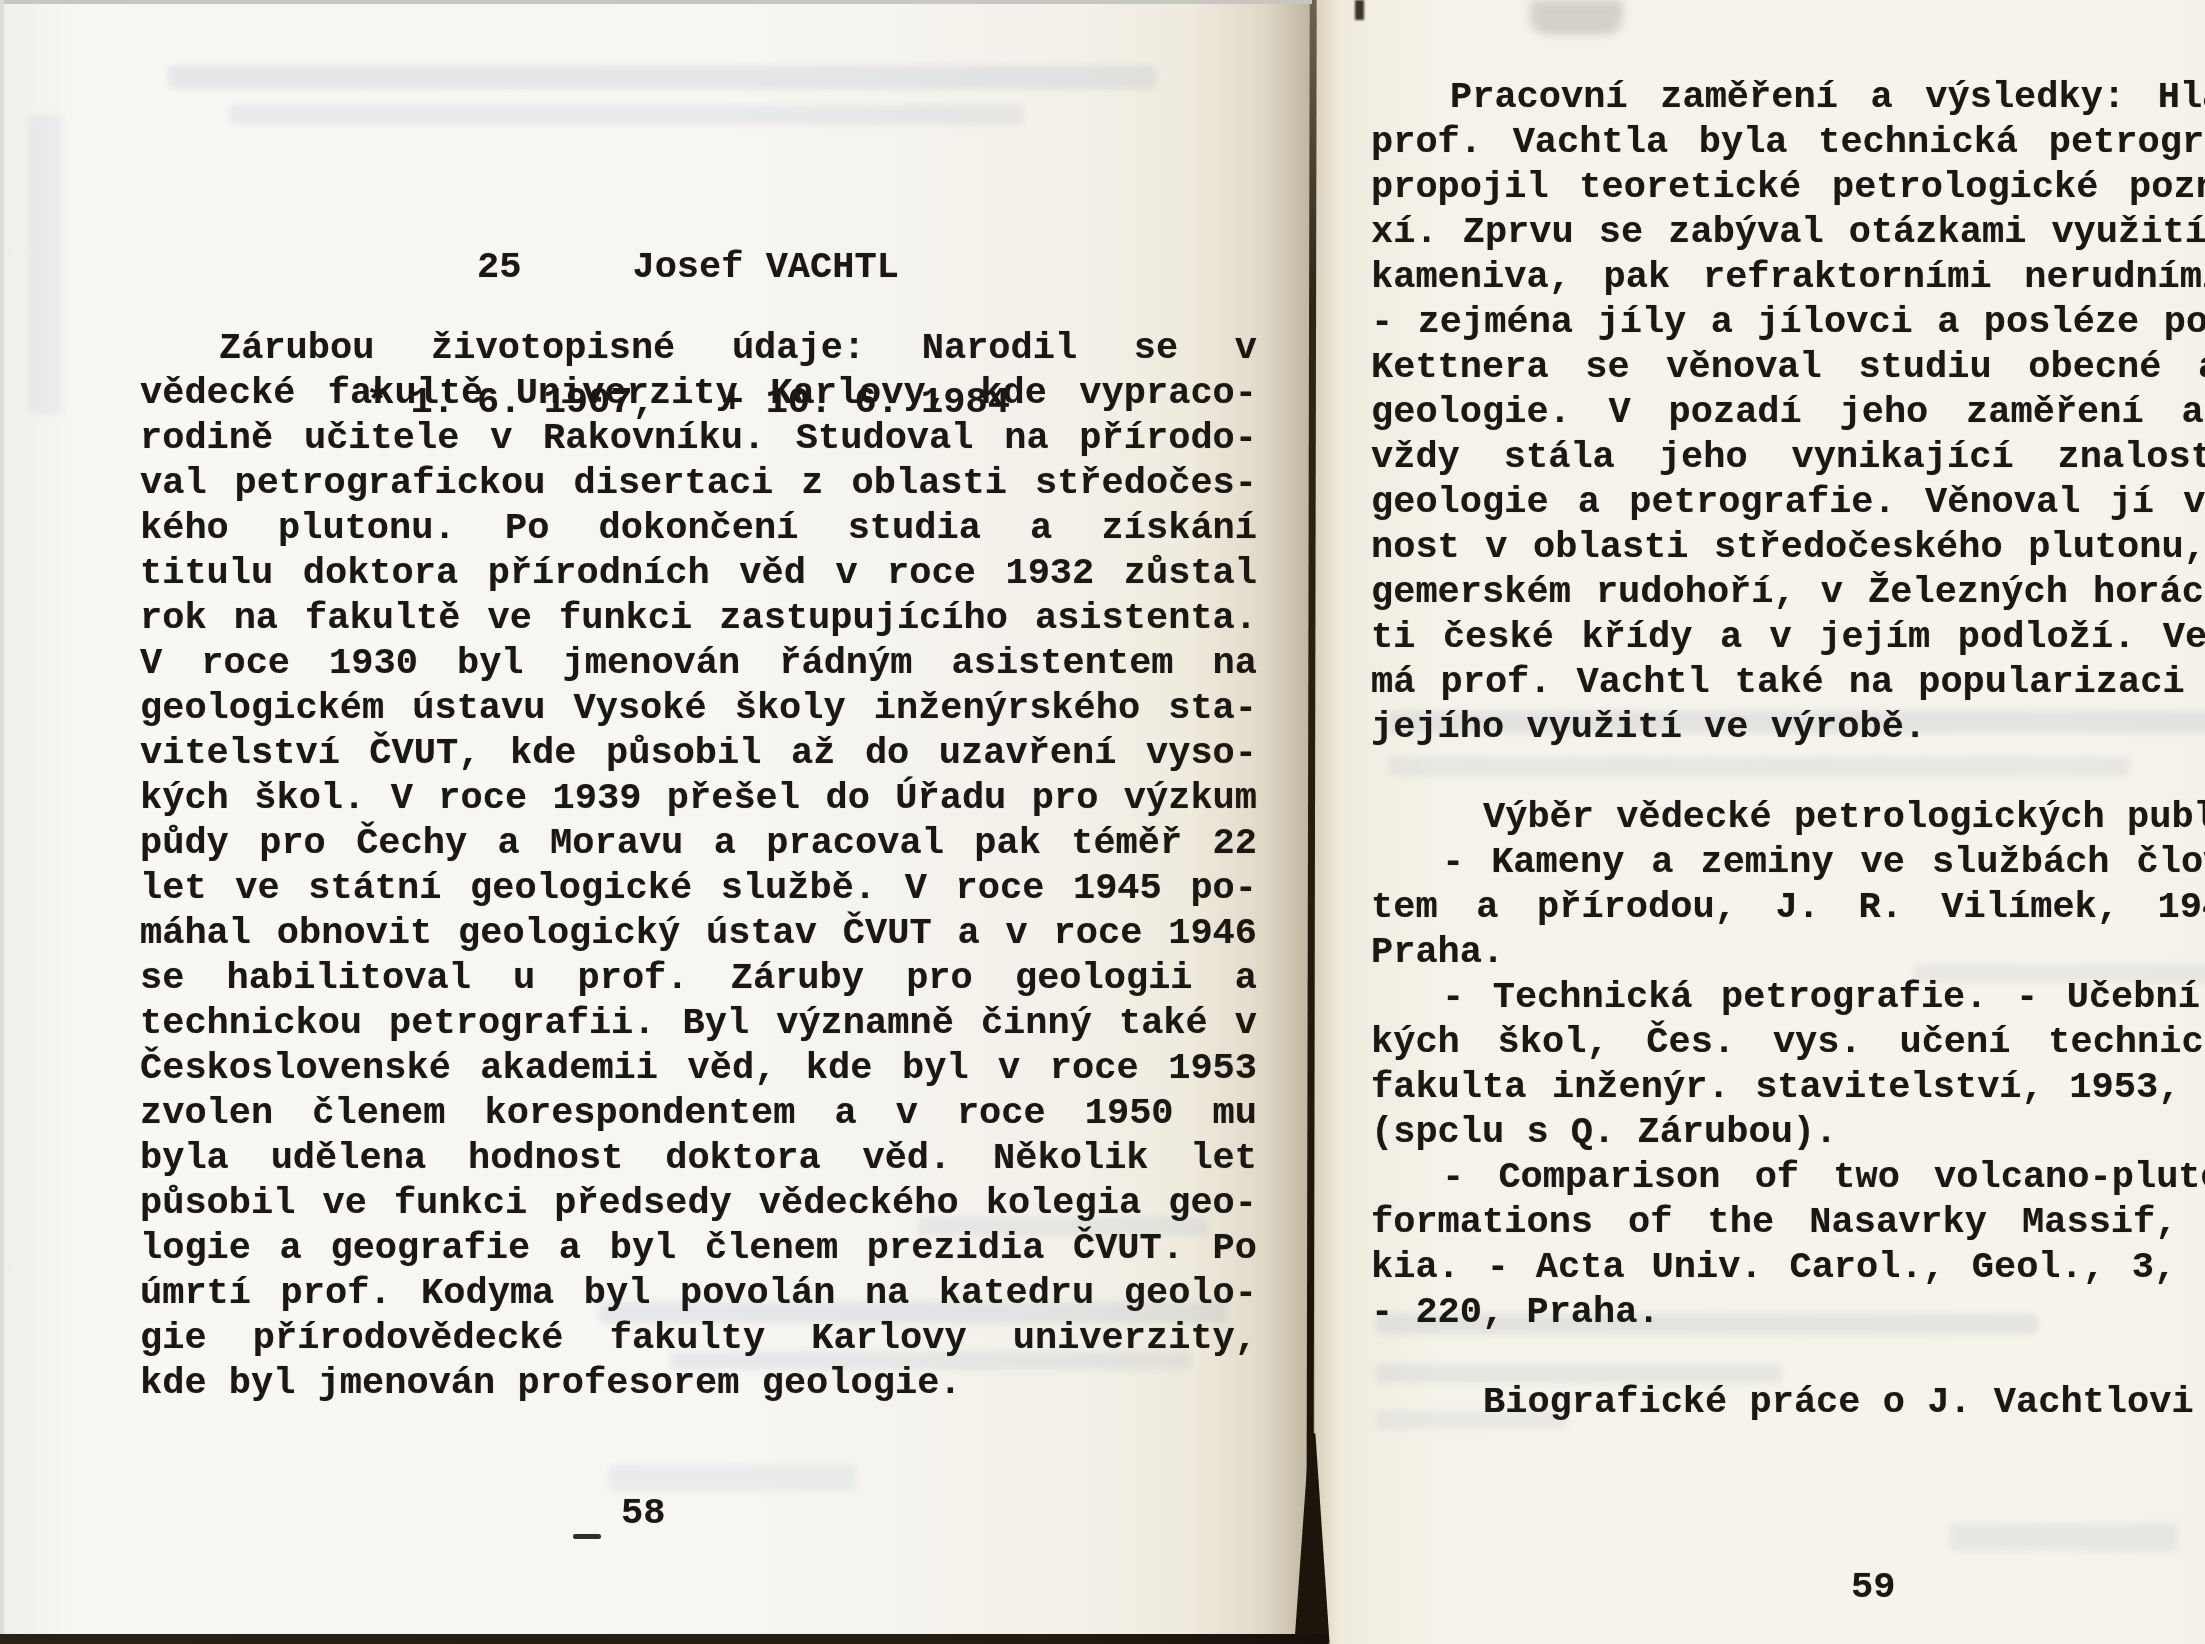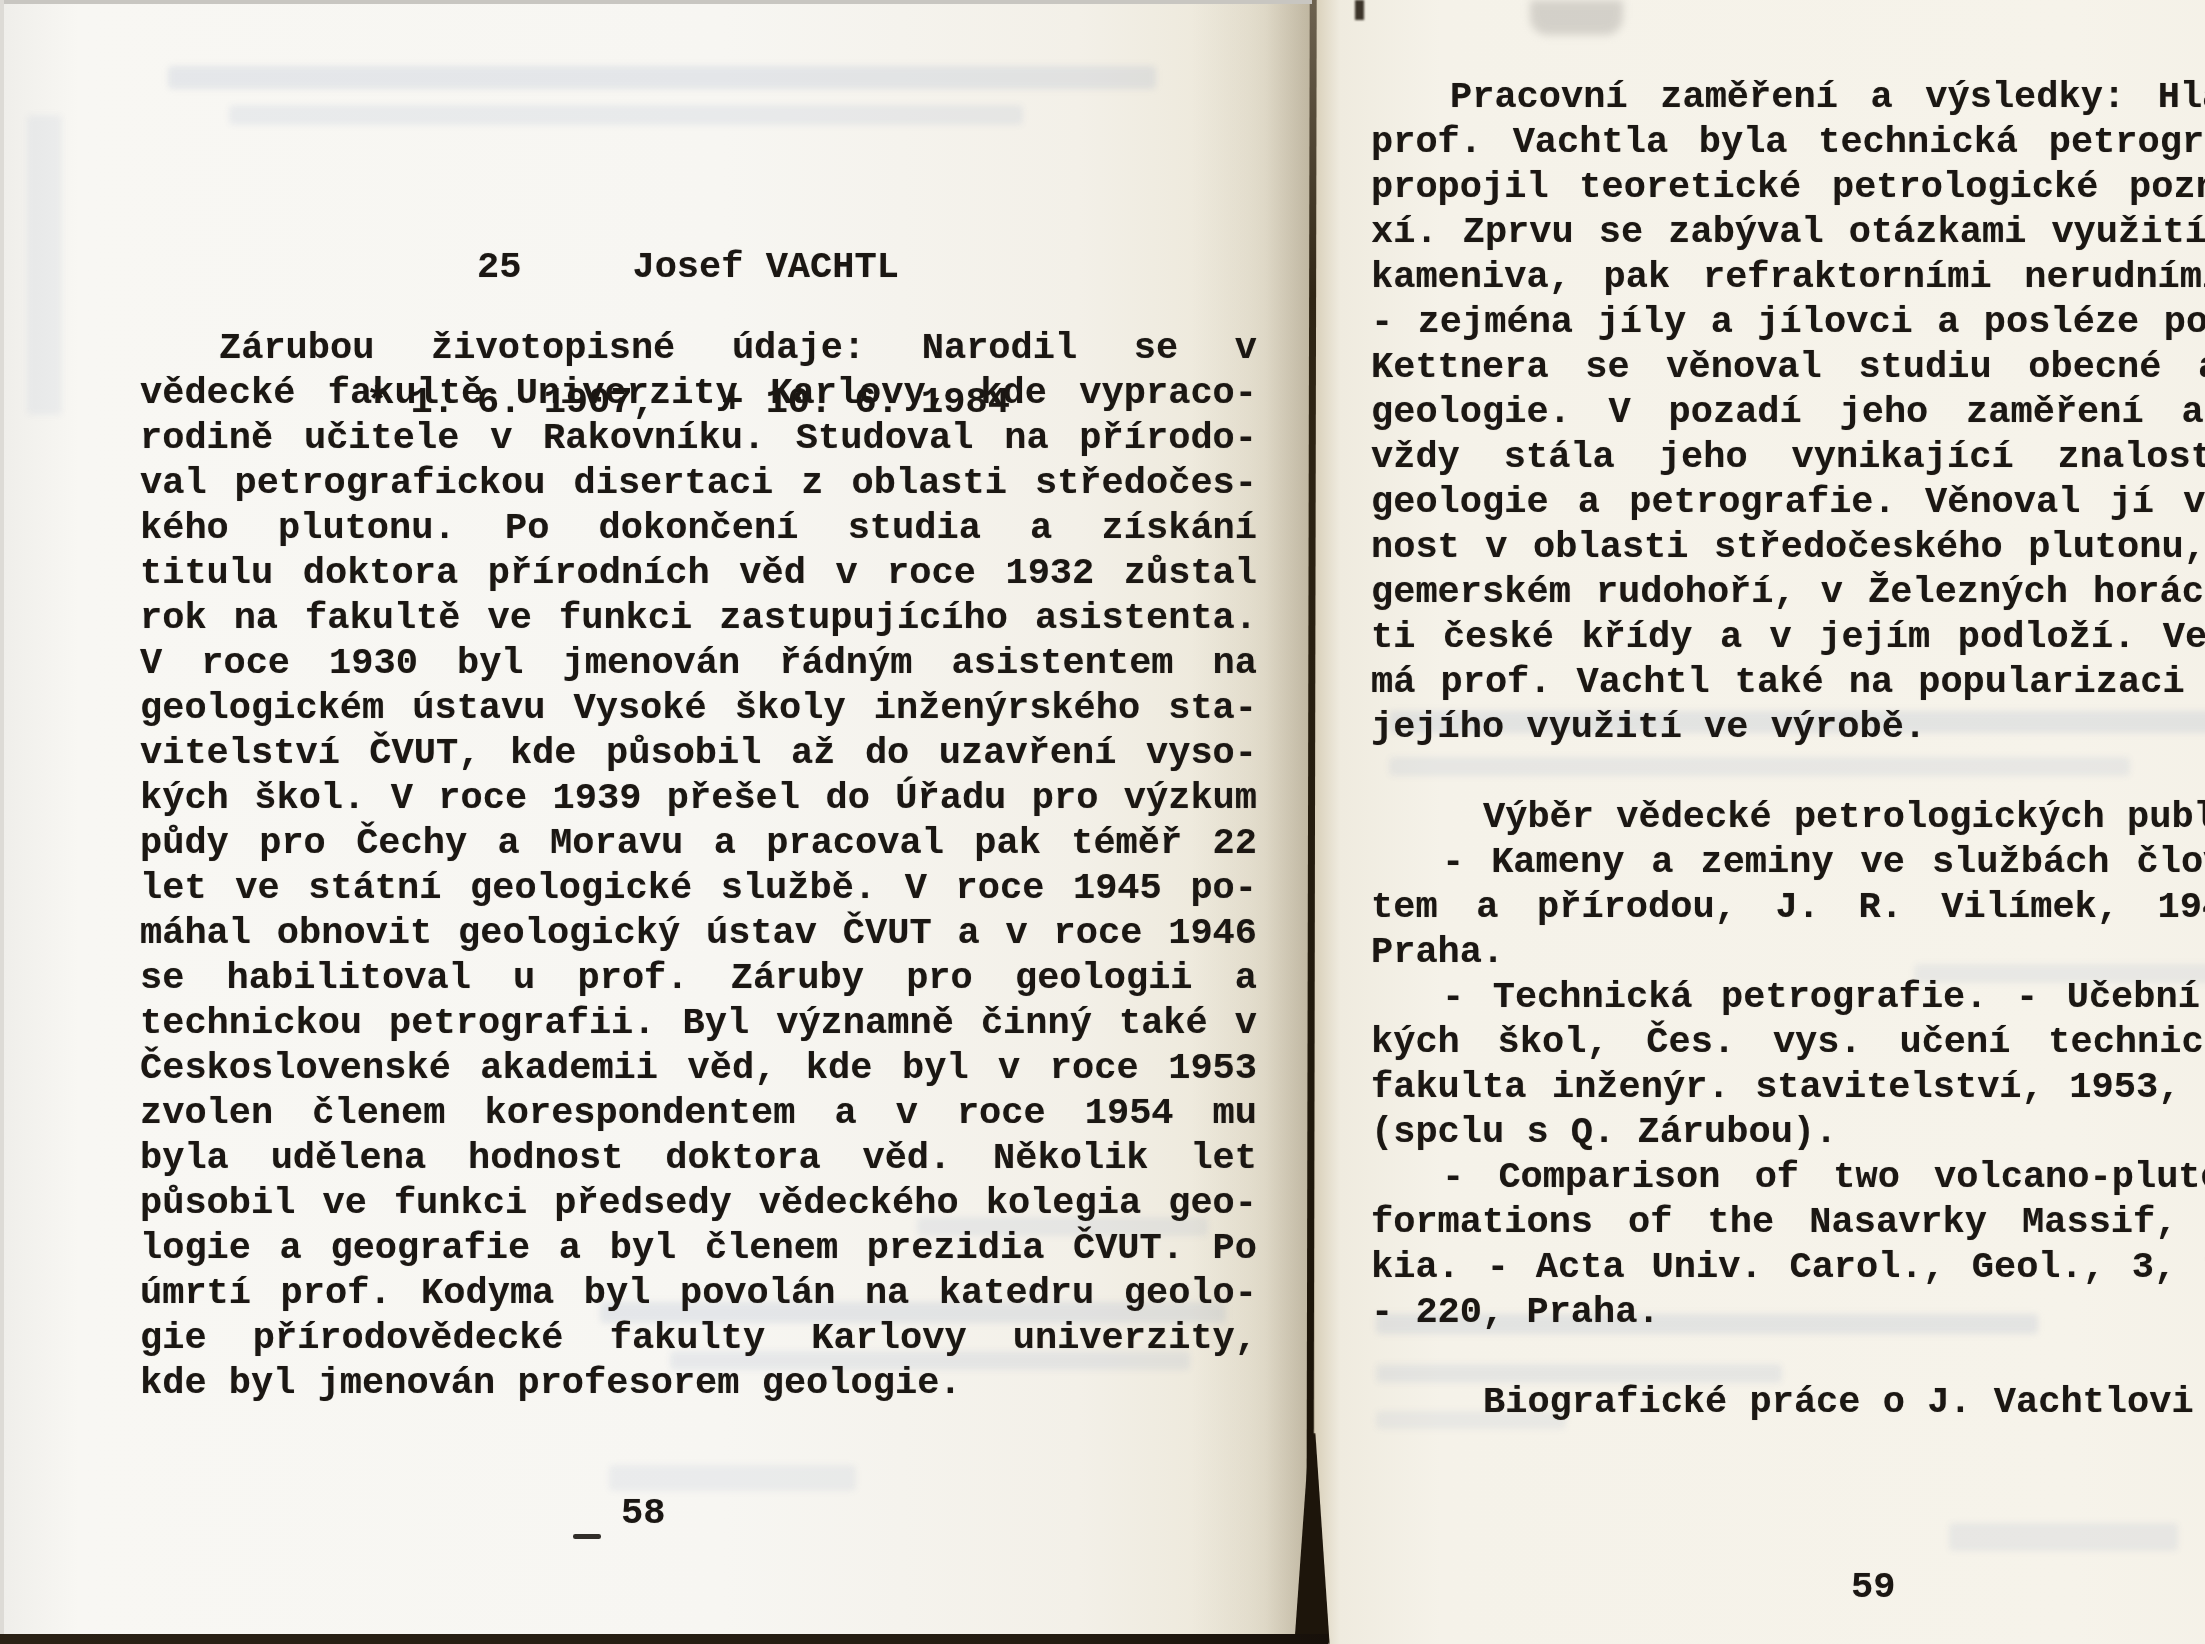--- a/index.html
+++ b/index.html
@@ -115,21 +115,21 @@
         <div class="line">V roce 1930 byl jmenován řádným asistentem na</div>
         <div class="line">geologickém ústavu Vysoké školy inženýrského sta-</div>
         <div class="line">vitelství ČVUT, kde působil až do uzavření vyso-</div>
         <div class="line">kých škol. V roce 1939 přešel do Úřadu pro výzkum</div>
         <div class="line">půdy pro Čechy a Moravu a pracoval pak téměř 22</div>
         <div class="line">let ve státní geologické službě. V roce 1945 po-</div>
         <div class="line">máhal obnovit geologický ústav ČVUT a v roce 1946</div>
         <div class="line">se habilitoval u prof. Záruby pro geologii a</div>
         <div class="line">technickou petrografii. Byl významně činný také v</div>
         <div class="line">Československé akademii věd, kde byl v roce 1953</div>
-        <div class="line">zvolen členem korespondentem a v roce 1954 mu</div>
+        <div class="line">zvolen členem korespondentem a v roce 1950 mu</div>
         <div class="line">byla udělena hodnost doktora věd. Několik let</div>
         <div class="line">působil ve funkci předsedy vědeckého kolegia geo-</div>
         <div class="line">logie a geografie a byl členem prezidia ČVUT. Po</div>
         <div class="line">úmrtí prof. Kodyma byl povolán na katedru geolo-</div>
         <div class="line">gie přírodovědecké fakulty Karlovy univerzity,</div>
         <div class="line">kde byl jmenován profesorem geologie.</div>
       </div>
   </div>
 
   <div class="col-right t">

